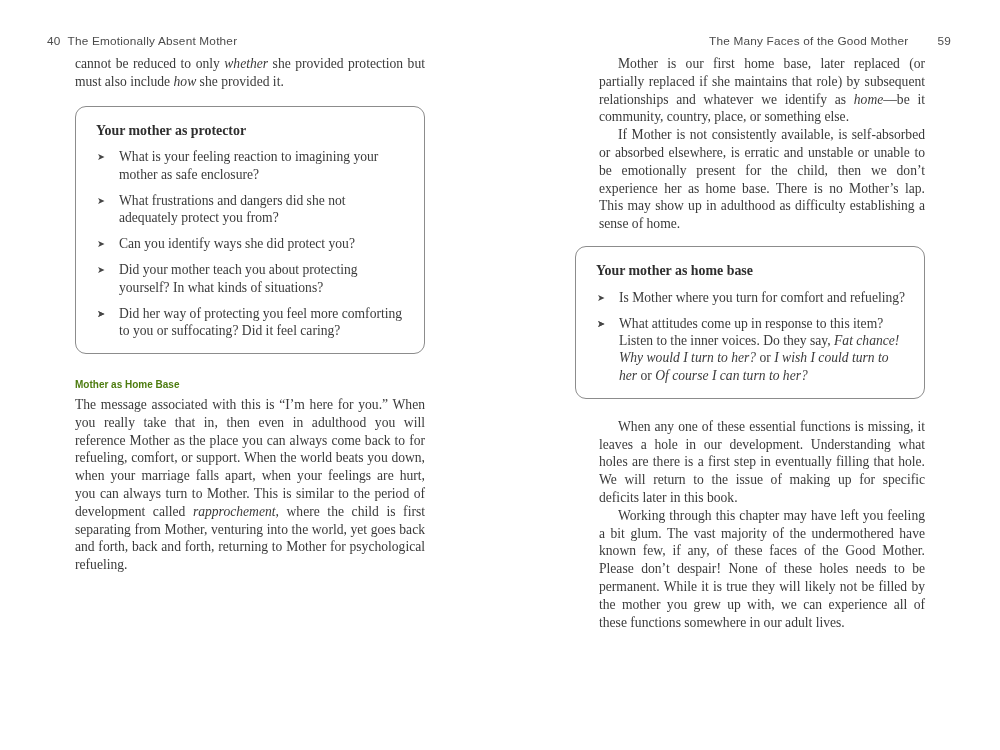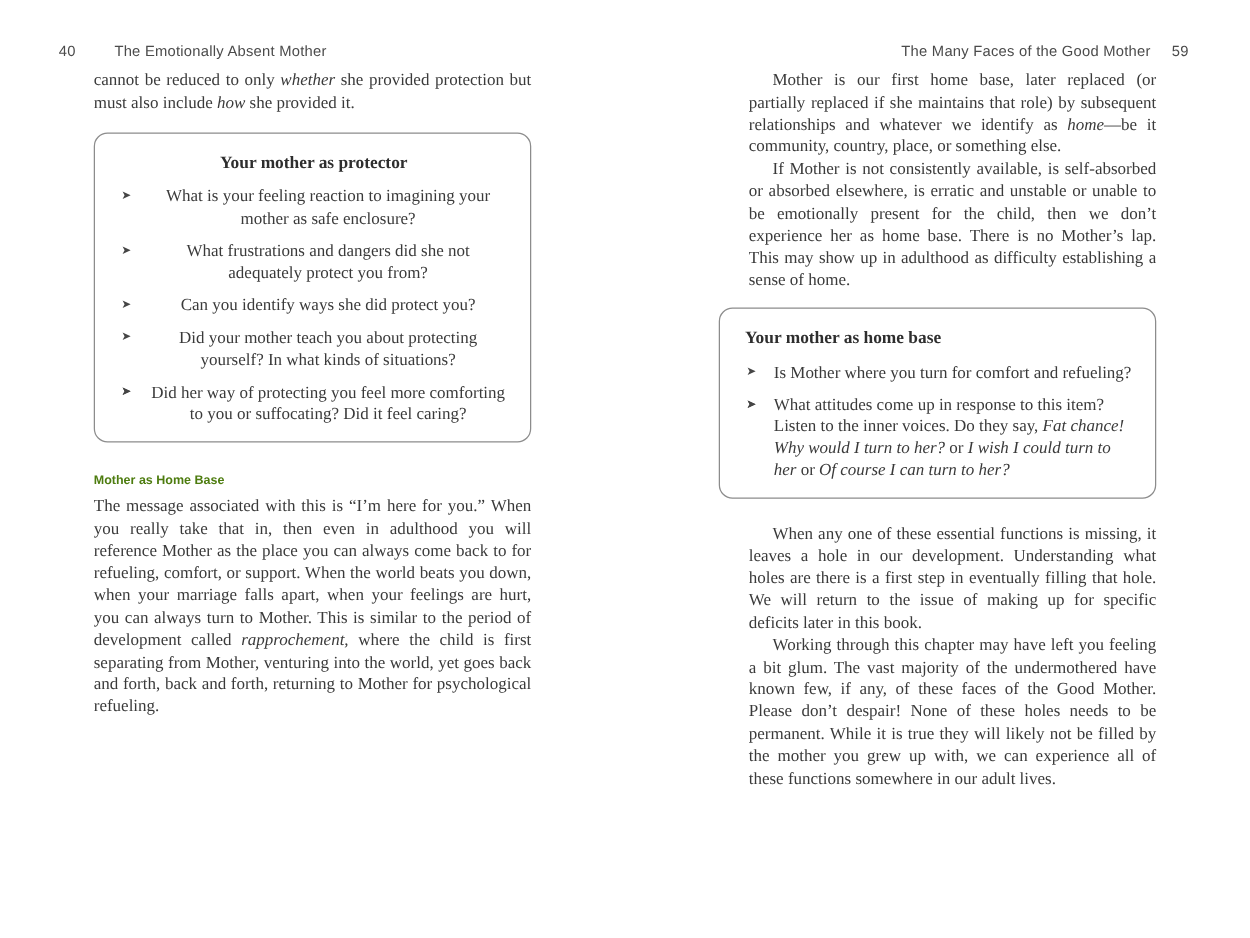--- a/index.html
+++ b/index.html
@@ -11,40 +11,40 @@
     position:relative;
     overflow:hidden;
   }
   .running-head {
     position:absolute; top:34px;
     font-family:"Liberation Sans", sans-serif;
     font-size:11.8px; color:var(--head, #4b4b4b);
     letter-spacing:0.2px;
     display:flex; align-items:baseline;
   }
-  #rh-left  { left:47px;  gap:31px; }
-  #rh-right { right:49px; gap:17px; }
+  #rh-left  { left:47px;  gap:7px; }
+  #rh-right { right:49px; gap:29px; }
 
   .col {
     position:absolute; top:55px; width:350px;
     font-size:13.6px; line-height:17.8px;
     text-align:justify;
   }
   #col-left  { left:75px; }
   #col-right { left:575px; }
 
   p.indent { text-indent:19px;margin-left:24px; }
 
   .qbox {
     border:1px solid var(--border, #8c8c8c);
     border-radius:11px;
     padding:15px 18px 12px 20px;
     text-align:left;
   }
-  #box-left  { margin-top:15px;text-align:center; }
+  #box-left  { margin-top:15px; }
   #box-right { margin-top:13px; }
   .qbox-title {
     font-weight:bold; font-size:13.9px;
     color:#2e2e2e; margin-bottom:9px;
   }
   .qbox ul { list-style:none; }
   .qbox li {
     position:relative; padding-left:23px;
     margin-bottom:9px; line-height:17.2px;
   }

